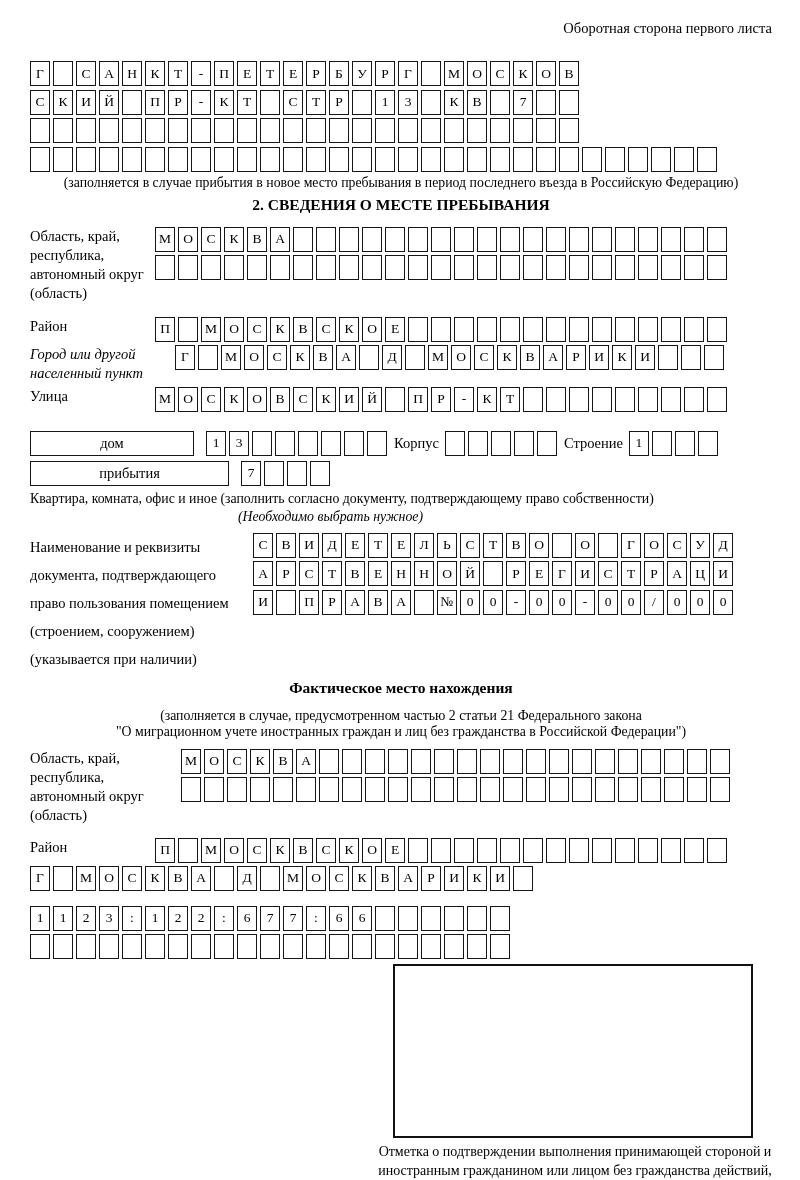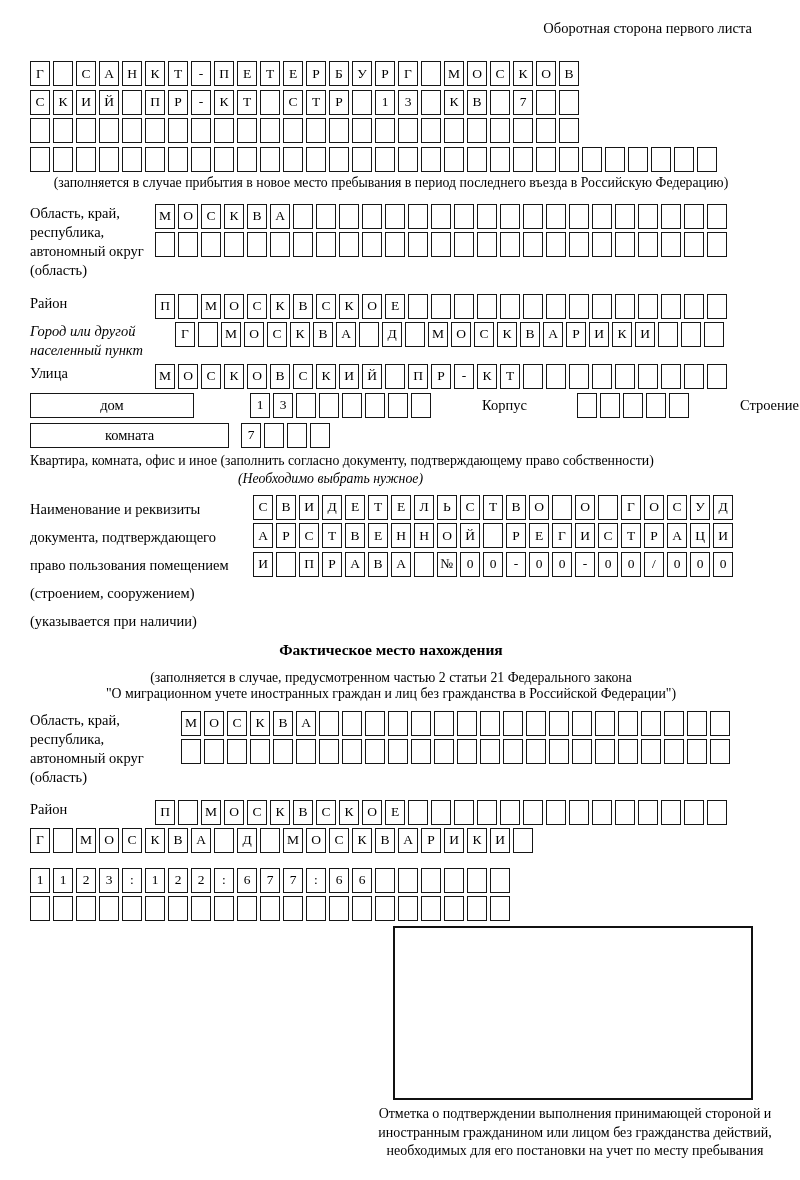--- a/index.html
+++ b/index.html
@@ -1,17 +1,17 @@
 <!DOCTYPE html>
 <html><head>
 <meta charset="utf-8">
 <style>
   html,body{margin:0;padding:0;background:#fff;}
   body{width:800px;height:1180px;font-family:"Liberation Serif","DejaVu Serif",serif;color:#000;}
-  .page{position:relative;width:800px;height:1180px;box-sizing:border-box;padding:20px 48px 0 30px;overflow:hidden;}
+  .page{position:relative;width:800px;height:1180px;box-sizing:border-box;padding:20px 28px 0 30px;overflow:hidden;}
   .hdr{ text-align:right;font-size:14.5px;}
   .lbl{font-size:14.5px;line-height:19px;flex:none;}
   .fgroup{display:flex;align-items:flex-start;}
   .rows{display:flex;flex-direction:column;gap:3.5px;}
   .cells{display:flex;}
   .cell{flex:none;box-sizing:content-box;width:18px;height:23px;border:1.5px solid #161616;margin-right:3px;
         display:flex;align-items:center;justify-content:center;font-size:13.5px;background:#fff;}
   .wide{flex:none;box-sizing:content-box;height:23px;border:1.5px solid #161616;
         display:flex;align-items:center;justify-content:center;font-size:14.5px;background:#fff;}
   .chk{flex:none;box-sizing:content-box;width:20px;height:25px;border:1.5px solid #161616;
@@ -139,20 +139,21 @@
       <span class="cell"></span>
       <span class="cell"></span>
       <span class="cell"></span>
       <span class="cell"></span>
       <span class="cell"></span>
       <span class="cell"></span>
       <span class="cell"></span>
     </div>
   <div class="note center" style="margin-top:3px;">(заполняется в случае прибытия в новое место пребывания в период последнего въезда в Российскую Федерацию)</div>
 
+  <div class="title" style="margin-top:5px;">2. СВЕДЕНИЯ О МЕСТЕ ПРЕБЫВАНИЯ</div>
 
   <div class="fgroup" style="margin-top:13px;">
     <div class="lbl" style="width:125px;">Область, край, республика, автономный округ (область)</div>
     <div class="rows">
       <div class="cells">
           <span class="cell">М</span>
           <span class="cell">О</span>
           <span class="cell">С</span>
           <span class="cell">К</span>
           <span class="cell">В</span>
@@ -292,21 +293,21 @@
         <span class="cell"></span>
         <span class="cell"></span>
         <span class="cell"></span>
         <span class="cell"></span>
         <span class="cell"></span>
         <span class="cell"></span>
         <span class="cell"></span>
       </div>
   </div>
 
-  <div class="inline" style="margin-top:4px;gap:44px;">
+  <div class="inline" style="margin-top:19px;">
     <div class="wide" style="width:162px;">дом</div>
     <div class="cells" style="margin-left:12px;">
         <span class="cell">1</span>
         <span class="cell">3</span>
         <span class="cell"></span>
         <span class="cell"></span>
         <span class="cell"></span>
         <span class="cell"></span>
         <span class="cell"></span>
         <span class="cell"></span>
@@ -322,21 +323,21 @@
     <div class="lbl" style="margin:0 6px 0 4px;">Строение</div>
     <div class="cells">
         <span class="cell">1</span>
         <span class="cell"></span>
         <span class="cell"></span>
         <span class="cell"></span>
       </div>
   </div>
 
   <div class="inline" style="margin-top:5px;">
-    <div class="wide" style="width:197px;">комната</div>
+    <div class="wide" style="width:197px;">прибытия</div>
     <div class="cells" style="margin-left:12px;">
         <span class="cell">7</span>
         <span class="cell"></span>
         <span class="cell"></span>
         <span class="cell"></span>
       </div>
   </div>
   <div class="note" style="margin-top:5px;">Квартира, комната, офис и иное (заполнить согласно документу, подтверждающему право собственности)</div>
 
   <div class="note" style="margin-left:208px;margin-top:2px;font-style:italic;">(Необходимо выбрать нужное)</div>

